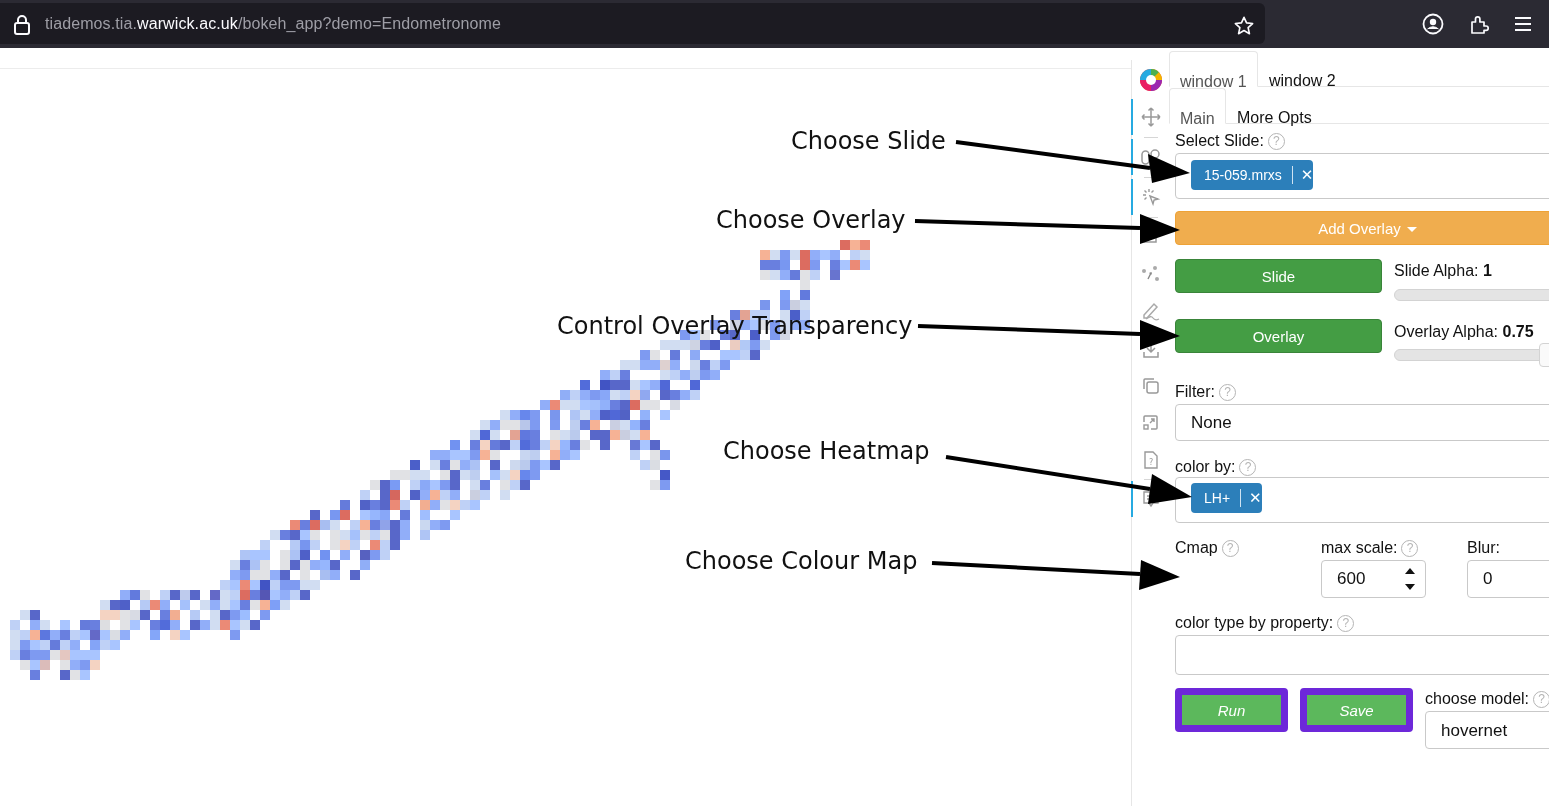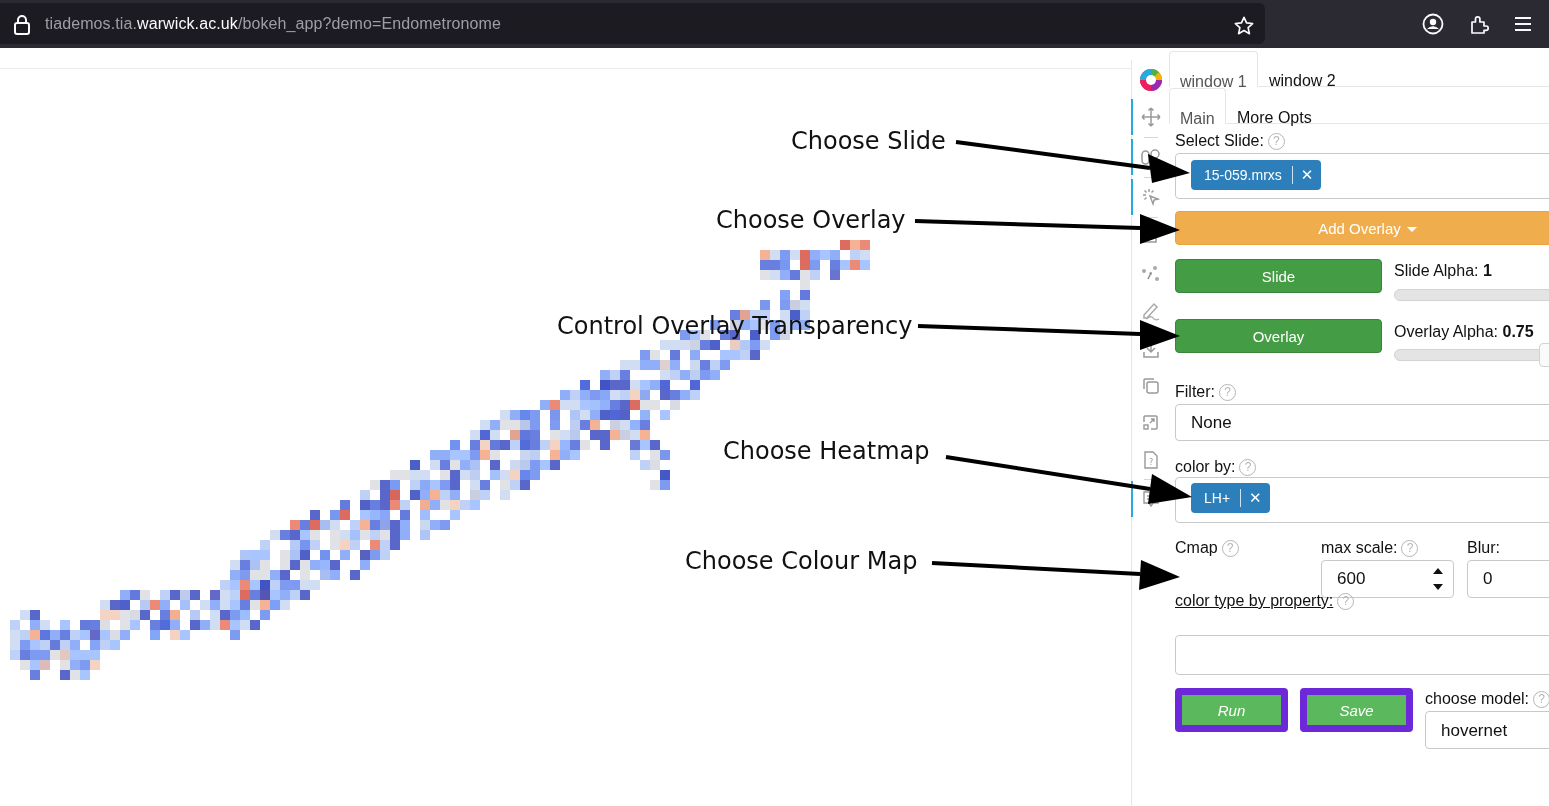--- a/index.html
+++ b/index.html
@@ -31,21 +31,21 @@
   
   .panel { position: absolute; left: 1169px; top: 48px; width: 380px; height: 758px; background: #fff; font-size: 16px; color: #111; }
   .tabs { position: absolute; left: 0; top: 3px; width: 380px; height: 36px; border-bottom: 1px solid #e6e6e6; }
   .tab { position: absolute; top: 0; height: 36px; padding: 12px 10px; line-height: 36px; font-size: 16px; color: #111; cursor: pointer; }
   .tab.active { border: 1px solid #e6e6e6; border-bottom: 1px solid #fff; border-radius: 4px 4px 0 0; color: #555; background: #fff; }
 
   .label { position: absolute; font-size: 16px; color: #111; white-space: nowrap; }
   .help { display: inline-block; width: 17px; height: 17px; border: 1.4px solid #b5b5b5; border-radius: 50%; color: #b5b5b5; font-size: 12px; line-height: 15px; text-align: center; vertical-align: 1px; margin-left: 4px; }
 
   .box { position: absolute; border: 1px solid #c9c9c9; border-radius: 4px; background: #fff; }
-  .chip { position: absolute; background: #2c7fba; color: #fff; border-radius: 4px; height: 30px; line-height: 30px; font-size: 14px; padding-left: 13px; padding-right: 8px; display: flex; align-items: center; }
+  .chip { position: absolute; background: #2c7fba; color: #fff; border-radius: 4px; height: 30px; line-height: 30px; font-size: 14px; padding-left: 13px; display: flex; align-items: center; }
   .chip .sep { display: inline-block; width: 1px; height: 18px; background: #cfe3f2; margin: 0 8px 0 10px; }
   .chip .x { font-size: 15px; cursor: pointer; }
 
   .btn { position: absolute; color: #fff; border-radius: 4px; font-size: 15px; display: flex; align-items: center; justify-content: center; cursor: pointer; }
   .btn-orange { background: #f0ad4e; border: 1px solid #eea236; }
   .btn-green-dark { background: #449d44; border: 1px solid #398439; }
   .btn-green { background: #5cb85c; border: 7px solid #6d28d9; font-style: italic; }
   .caret { display: inline-block; width: 0; height: 0; border-left: 5px solid transparent; border-right: 5px solid transparent; border-top: 5px solid #fff; margin-left: 6px; margin-top: 3px; }
 
   .slider { position: absolute; height: 12px; background: #e4e4e4; border: 1px solid #d3d3d3; border-radius: 6px; }
@@ -838,34 +838,34 @@
     </div>
   </div>
 
   <div class="label" style="left:6px; top:491px;">
     <span>Cmap</span><span class="help">?</span>
   </div>
 
   <div class="label" style="left:152px; top:491px;">
     <span>max scale:</span><span class="help">?</span>
   </div>
-  <div class="box" style="left:152px; top:512px; width:133px; height:38px;">
+  <div class="box" style="left:152px; top:512px; width:105px; height:38px;">
     <span class="inp-text" style="left:15px; top:8px;">600</span>
     <svg style="position:absolute; right:8px; top:3px;" width="14" height="30" viewBox="0 0 14 30">
       <path d="M2 10 L7 4 L12 10 Z" fill="#111"></path>
         <path d="M2 20 L7 26 L12 20 Z" fill="#111"></path>
     </svg>
   </div>
 
   <div class="label" style="left:298px; top:491px;">Blur:</div>
   <div class="box" style="left:298px; top:512px; width:100px; height:38px;">
     <span class="inp-text" style="left:15px; top:8px;">0</span>
   </div>
 
-  <div class="label" style="left:6px; top:544px;text-decoration:underline;">
+  <div class="label" style="left:6px; top:566px;">
     <span>color type by property:</span><span class="help">?</span>
   </div>
   <div class="box" style="left:6px; top:587px; width:385px; height:40px;">
     <span class="inp-text" style="left:15px; top:9px;"></span>
   </div>
 
   <div class="btn btn-green" style="left:6px; top:640px; width:113px; height:44px;">Run</div>
   <div class="btn btn-green" style="left:131px; top:640px; width:113px; height:44px;">Save</div>
   <div class="label" style="left:256px; top:642px;">
     <span>choose model:</span><span class="help">?</span>

